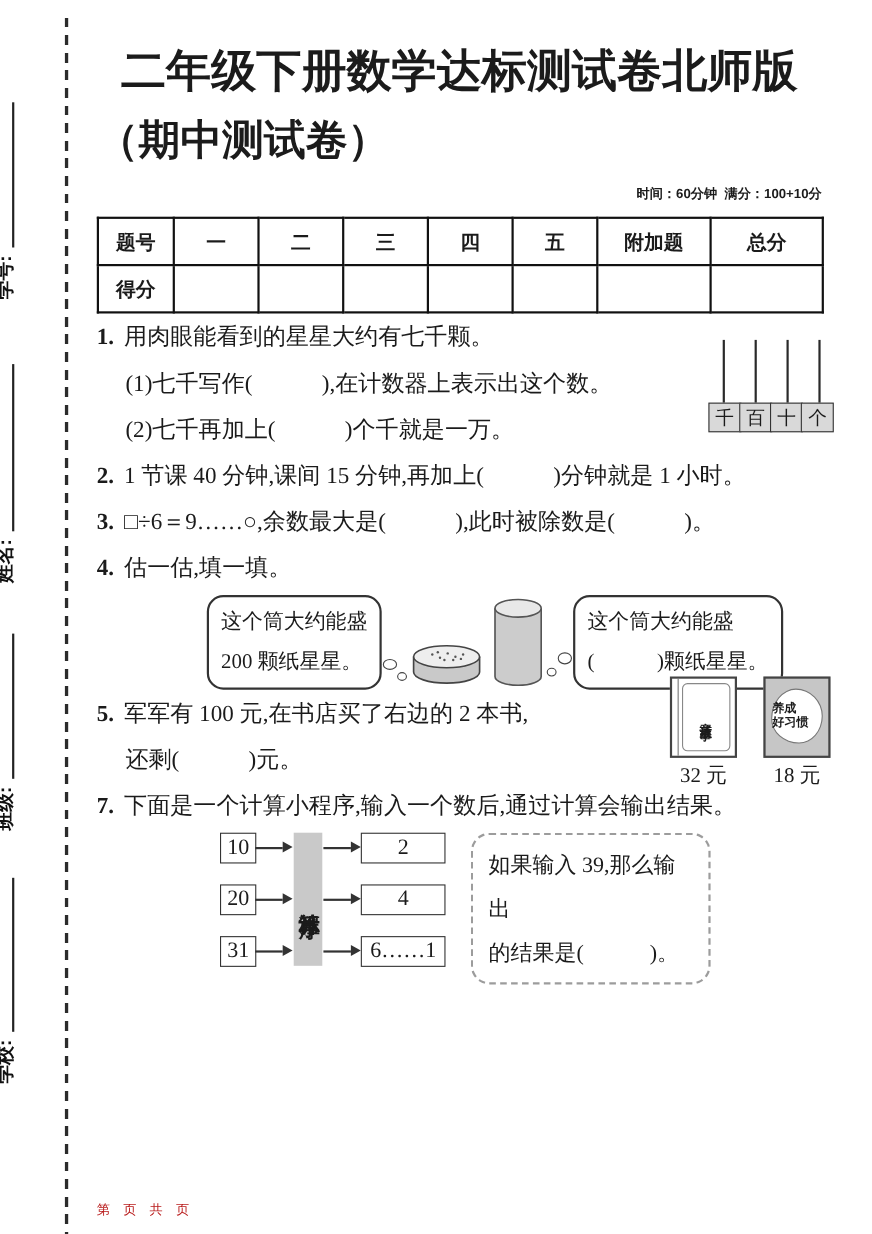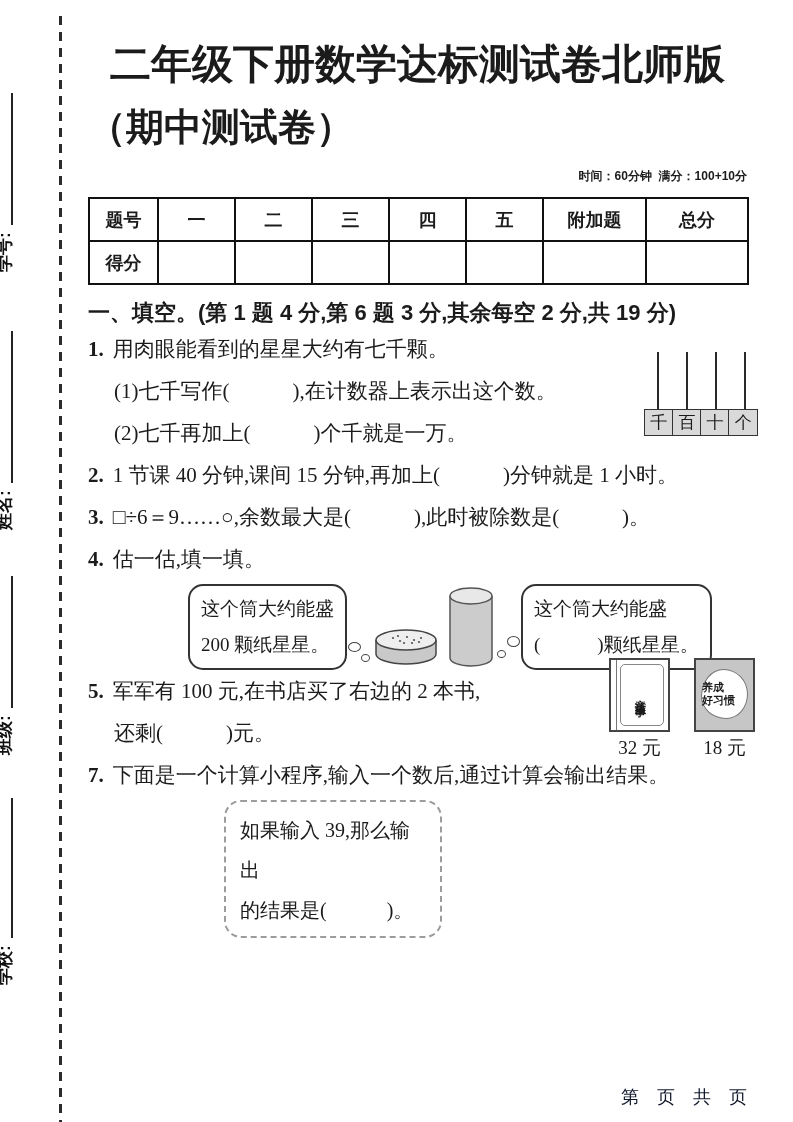--- a/index.html
+++ b/index.html
@@ -113,22 +113,22 @@
     font-size:19px; font-weight:800; letter-spacing:1px; font-family:"Liberation Sans", sans-serif;
   }
   .note-box {
     margin-left:24px; align-self:flex-start; width:186px;
     border:2.5px dashed #9c9c9c; border-radius:17px; padding:8px 14px 6px;
     font-size:20px; line-height:40px;
   }
   .note-box div { white-space:pre-wrap; }
 
   .footer {
-    position:absolute; left:88px; width:659px; bottom:13px; text-align:right;
-    font-size:18px; color:#0f172a; font-family:"Liberation Sans", sans-serif; white-space:pre-wrap;
+    position:absolute; left:88px; width:659px; bottom:13px; text-align:left;
+    font-size:12px; color:#b91c1c; font-family:"Liberation Sans", sans-serif; white-space:pre-wrap;
   }
 </style>
 </head>
 <body>
 
 <div class="cut-line"></div>
 
 <div class="margin-item" id="m-xuehao">
   <span>学号:</span>
   <span class="fill-line"></span>
@@ -180,21 +180,20 @@
       <td></td>
       <td></td>
       <td></td>
       <td></td>
       <td></td>
       <td></td>
     </tr>
   </tbody>
     </table>
 
-  <div class="sec-heading">一、填空。(第 1 题 4 分,第 6 题 3 分,其余每空 2 分,共 19 分)</div>
 
   <div class="q">
     <div class="q-line"><span class="q-num">1.</span><span>用肉眼能看到的星星大约有七千颗。</span></div>
     <div class="q-line q-sub">(1)七千写作(　　　),在计数器上表示出这个数。</div>
     <div class="q-line q-sub">(2)七千再加上(　　　)个千就是一万。</div>
     <div class="counter">
       <div class="rods">
         <div class="rod r1"></div>
         <div class="rod r2"></div>
         <div class="rod r3"></div>
@@ -277,20 +276,37 @@
         </div>
         <div class="book-price">18 元</div>
       </div>
     </div>
   </div>
 
 
   <div class="q">
     <div class="q-line"><span class="q-num">7.</span><span>下面是一个计算小程序,输入一个数后,通过计算会输出结果。</span></div>
     <div class="q7-fig">
+      <div class="flow">
+        <div class="num-box">10</div>
+        <div class="arrow"></div>
+        <div class="processor">计算小程序</div>
+        <div class="arrow"></div>
+        <div class="out-box">2</div>
+
+        <div class="num-box">20</div>
+        <div class="arrow"></div>
+        <div class="arrow" style="grid-column:4"></div>
+        <div class="out-box">4</div>
+
+        <div class="num-box">31</div>
+        <div class="arrow"></div>
+        <div class="arrow" style="grid-column:4"></div>
+        <div class="out-box">6……1</div>
+      </div>
       <div class="note-box">
         <div>如果输入 39,那么输出</div>
         <div>的结果是(　　　)。</div>
       </div>
     </div>
   </div>
 
 </div>
 
 <div class="footer">第　页　共　页</div>

